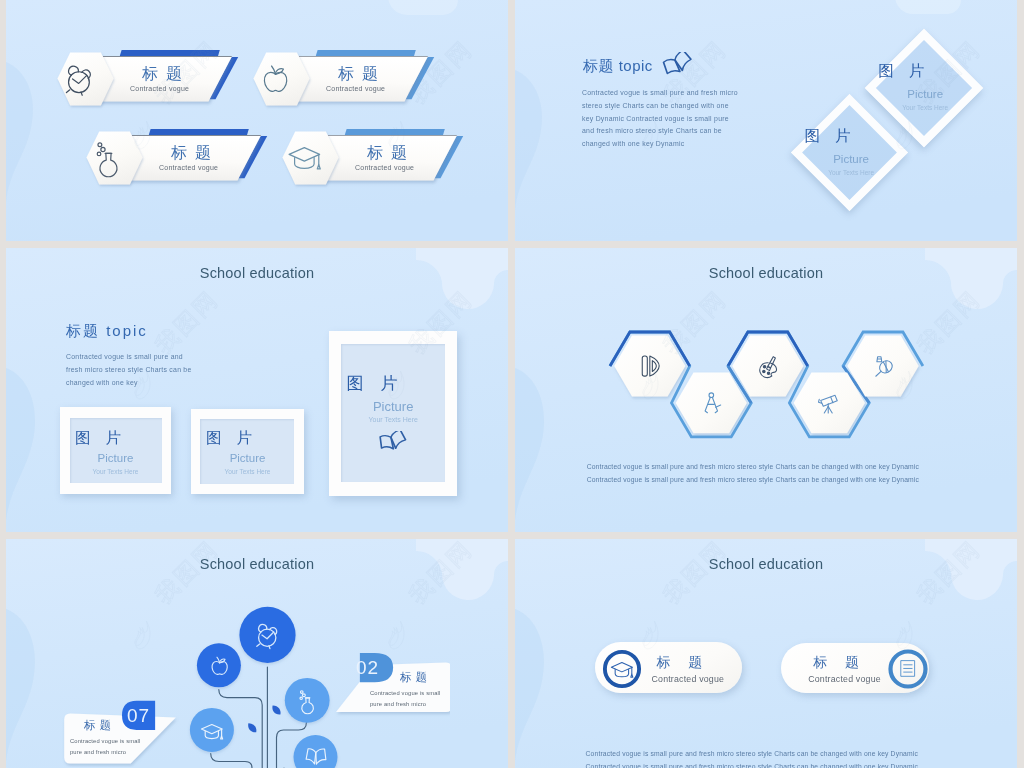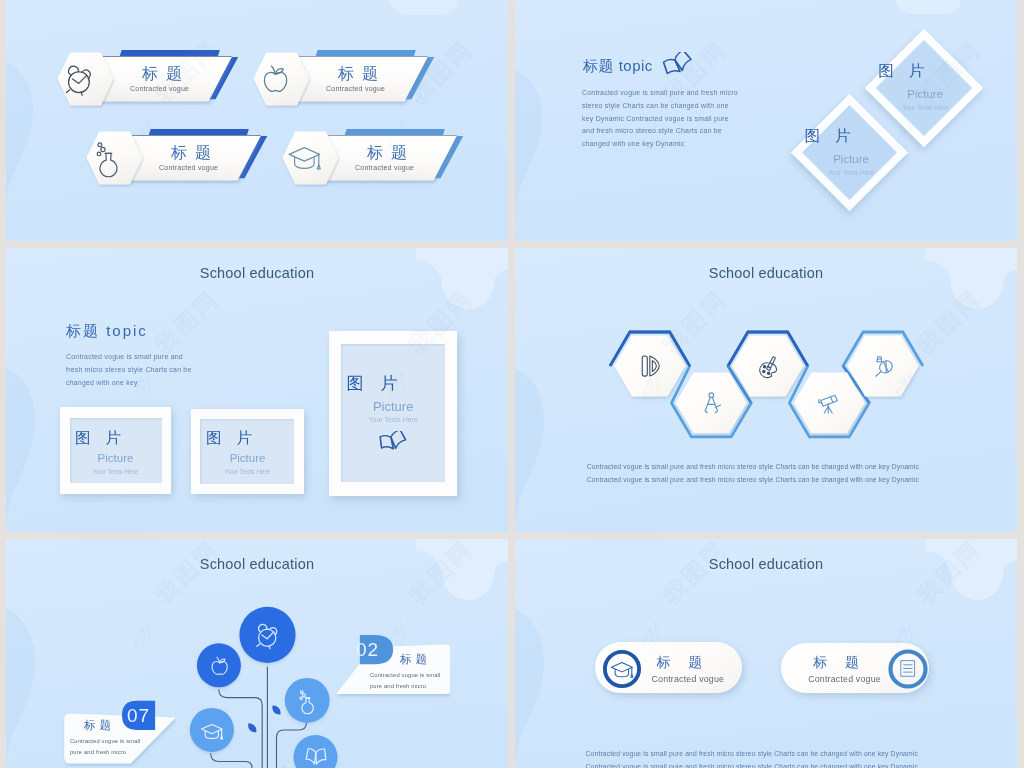--- a/index.html
+++ b/index.html
@@ -578,21 +578,21 @@
           </defs>
       <path d="M4.2 22.4 Q4.2 16.4 10.2 16.4 L115.8 20.5 L70.7 66.5 L10.2 66.5 Q4.2 66.5 4.2 60.5 Z" fill="#fbfcfd" filter="url(#cdsh)"></path>
       <path d="M76.6 3.8 L95.1 3.8 L95.1 32.9 L76.6 32.9 Q62.0 32.9 62.0 18.3 Q62.0 3.8 76.6 3.8 Z" fill="#2a6ce2"></path>
     </svg>
     <div class="cnum" style="left:67px;top:7.5px">07</div>
     <div class="ctt" style="left:24px;top:22px">标题</div>
     <div class="cbd" style="left:10px;top:41px">Contracted vogue is small</div>
     <div class="cbd" style="left:10px;top:52px">pure and fresh micro</div>
   </div>
 
-  <div class="abs" style="left:322px;top:90px;width:122px;height:72px">
+  <div class="abs" style="left:322px;top:108px;width:122px;height:72px">
     <svg class="abs" style="left:0;top:0" width="122" height="72" viewBox="0 0 122 72">
       <path d="M124.0 21.5 Q124.0 15.5 118.0 15.5 L45.0 18.0 L8.0 65.0 L118.0 65.0 Q124.0 65.0 124.0 59.0 Z" fill="#fbfcfd" filter="url(#cdsh)"></path>
       <path d="M46.6 6.0 L31.9 6.0 L31.9 35.3 L46.6 35.3 Q65.1 35.3 65.1 20.6 Q65.1 6.0 46.6 6.0 Z" fill="#4f93da"></path>
     </svg>
     <div class="cnum" style="left:28px;top:9.5px">02</div>
     <div class="ctt" style="left:72px;top:24px">标题</div>
     <div class="cbd" style="left:42px;top:43px">Contracted vogue is small</div>
     <div class="cbd" style="left:42px;top:54px">pure and fresh micro</div>
   </div>
 </div>

